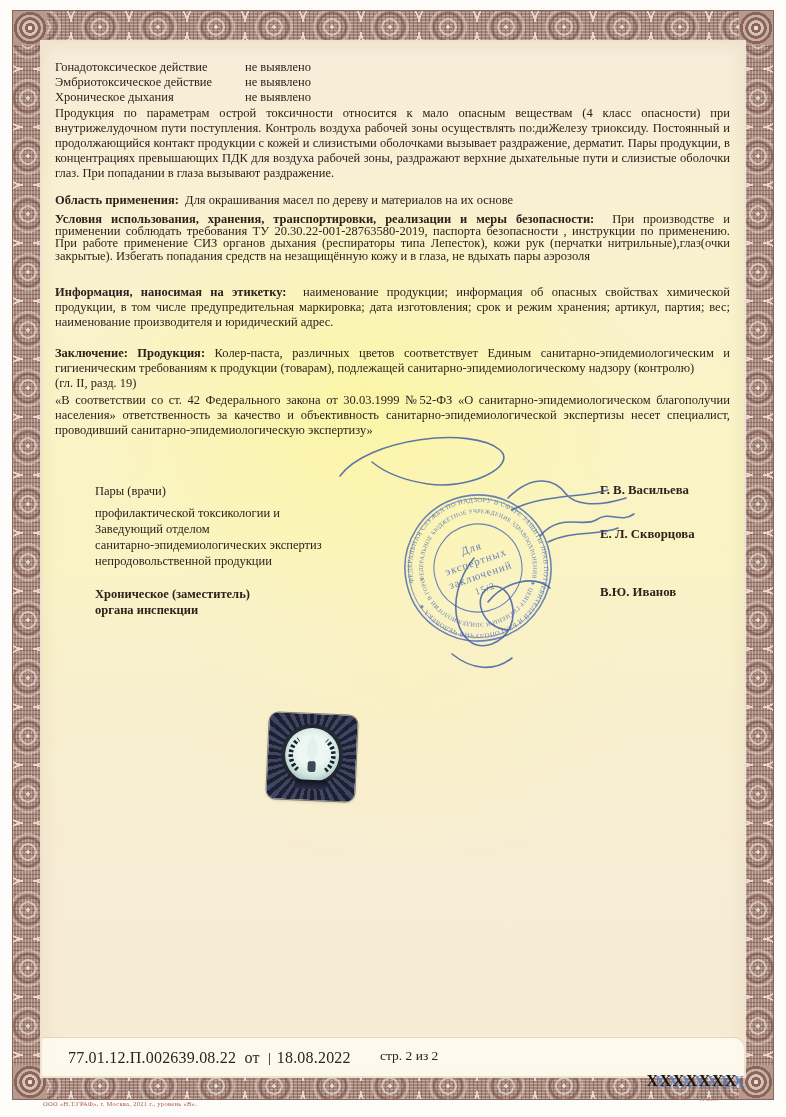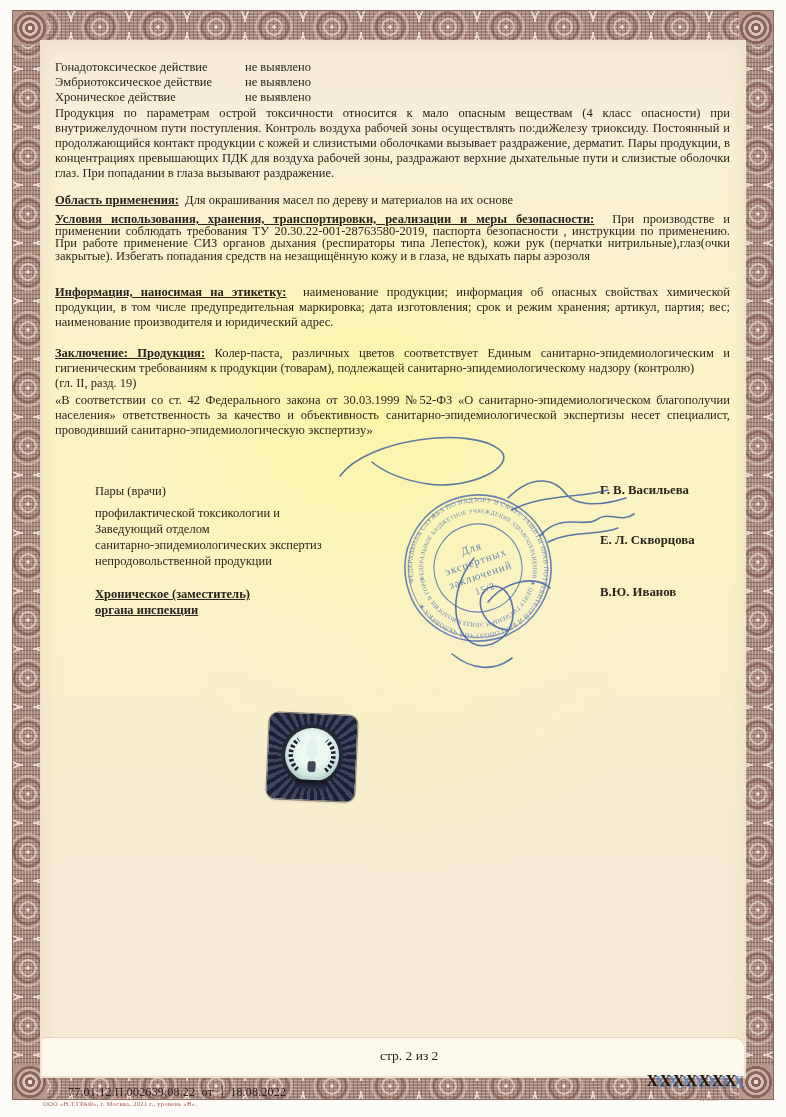--- a/index.html
+++ b/index.html
@@ -42,21 +42,21 @@
   
   .panel{
     position:absolute; left:42px; top:42px; width:702px; height:1034px;
     background:
       radial-gradient(ellipse 390px 320px at 46% 35%, rgba(253,247,140,.55), rgba(253,247,160,0) 72%),
       radial-gradient(ellipse 300px 260px at 52% 62%, rgba(252,244,180,.35), rgba(252,244,180,0) 75%),
       linear-gradient(180deg,#f6ecd9 0%, #f8f0d4 12%, #faf3c8 32%, #faf4c4 48%, #f8efce 64%, #f7ecd6 82%, #f6ebd4 100%);
     box-shadow:0 0 0 2px #efe3d0, inset 0 0 18px rgba(190,160,120,.18);
   }
   .txt{position:absolute; left:13px; right:14px; font-size:12.5px; line-height:15px;}
-  .b{font-weight:bold;text-decoration:underline;}
+  .b{font-weight:bold;}
   .just{text-align:justify;}
 
   .tox-row{display:flex; line-height:15px;}
   .tox-label{width:190px; flex:none;}
   .usage-text{line-height:12.2px;}
   .info-text{line-height:15px;}
 
   .sig-block{position:absolute; left:13px; right:14px; top:438px; height:185px; font-size:12.5px;}
   .sig-role{position:absolute; left:40px; line-height:16px;}
   .sig-name{position:absolute; left:545px; font-weight:bold; font-size:12.8px; white-space:nowrap;}
@@ -84,21 +84,21 @@
     background:linear-gradient(#10131f,#2a2f45); border-radius:2px;
   }
 
   
   .fband{
     position:absolute; left:0; right:0; bottom:0; height:38px;
     background:rgba(253,250,238,.92);
     border-top-right-radius:10px; border-top-left-radius:3px;
     box-shadow:0 -1px 0 rgba(180,150,120,.25);
   }
-  .cert-no{position:absolute; left:26px; top:11px; font-size:12px; letter-spacing:.2px; white-space:nowrap;margin-top:36px;}
+  .cert-no{position:absolute; left:26px; top:11px; font-size:16px; letter-spacing:.2px; white-space:nowrap;}
   .vsep{display:inline-block; width:1px; height:12px; background:#5c4c42; margin:0 7px -2px 9px;}
   .pageind{position:absolute; left:338px; top:10px; font-size:13.5px;}
   .serial{position:absolute; right:6px; top:9px; font-size:16px; font-weight:bold; letter-spacing:1.5px; white-space:nowrap;margin-top:25px;}
   .serial .lay-blue{position:absolute; left:8px; top:1px; color:#4d7ec9; opacity:.8;}
   .serial .lay-black{position:relative; color:#1d1712;}
 
   .print-info{position:absolute; left:43px; top:1100px; font-size:6.5px; color:#a85a4e; letter-spacing:.3px;}
   .form-code{position:absolute; left:700px; top:1096px; font-size:6px; color:#a87a6e;}
 
   .stamp text{font-family:"Liberation Serif", serif;}
@@ -124,21 +124,21 @@
     <div class="txt" style="top:18px;">
       <div class="tox-row">
         <span class="tox-label">Гонадотоксическое действие</span>
         <span>не выявлено</span>
       </div>
       <div class="tox-row">
         <span class="tox-label">Эмбриотоксическое действие</span>
         <span>не выявлено</span>
       </div>
       <div class="tox-row">
-        <span class="tox-label">Хроническое действие</span>
+        <span class="tox-label">Хроническое дыхания</span>
         <span>не выявлено</span>
       </div>
     </div>
 
     <div class="txt just" style="top:64px;">Продукция по параметрам острой токсичности относится к мало опасным веществам (4 класс опасности) при внутрижелудочном пути поступления. Контроль воздуха рабочей зоны осуществлять по:диЖелезу триоксиду. Постоянный и продолжающийся контакт продукции с кожей и слизистыми оболочками вызывает раздражение, дерматит. Пары продукции, в концентрациях превышающих ПДК для воздуха рабочей зоны, раздражают верхние дыхательные пути и слизистые оболочки глаз. При попадании в глаза вызывают раздражение.</div>
 
     <div class="txt" style="top:151px;">
       <span class="b">Область применения:</span>&nbsp;
       <span>Для окрашивания масел по дереву и материалов на их основе</span>
     </div>
@@ -170,21 +170,21 @@
         <div>профилактической токсикологии и</div>
         <div>Заведующий отделом</div>
         <div>санитарно-эпидемиологических экспертиз</div>
         <div>непродовольственной продукции</div>
       </div>
       <div class="sig-role b" style="top:106px;">
         <div>Хроническое (заместитель)</div>
         <div>органа инспекции</div>
       </div>
       <span class="sig-name" style="top:3px;">Г. В. Васильева</span>
-      <span class="sig-name" style="top:53px;">Е. Л. Скворцова</span>
+      <span class="sig-name" style="top:47px;">Е. Л. Скворцова</span>
       <span class="sig-name" style="top:105px;">В.Ю. Иванов</span>
     </div>
 
     <svg class="stamp" viewBox="0 0 170 170">
       <defs>
         <path id="ringOut" d="M 19,85 A 66,66 0 1 1 151,85 A 66,66 0 1 1 19,85"></path>
         <path id="ringIn" d="M 30,85 A 55,55 0 1 1 140,85 A 55,55 0 1 1 30,85"></path>
       </defs>
       <circle cx="85" cy="85" r="73" fill="none" stroke="#4c6ab2" stroke-width="1.6"></circle>
       <circle cx="85" cy="85" r="69.5" fill="none" stroke="#4c6ab2" stroke-width="0.8"></circle>

